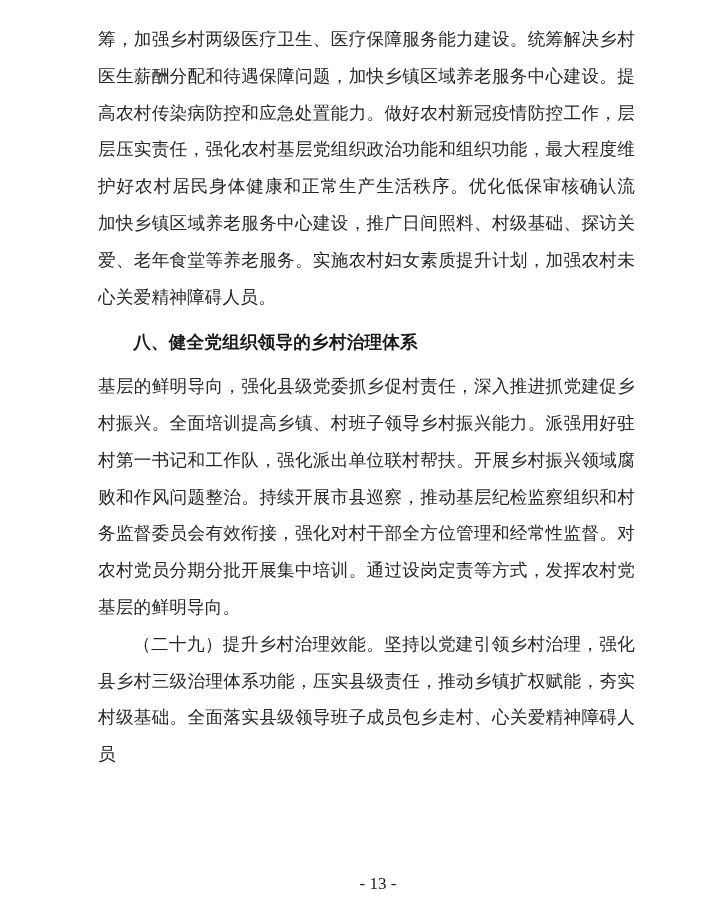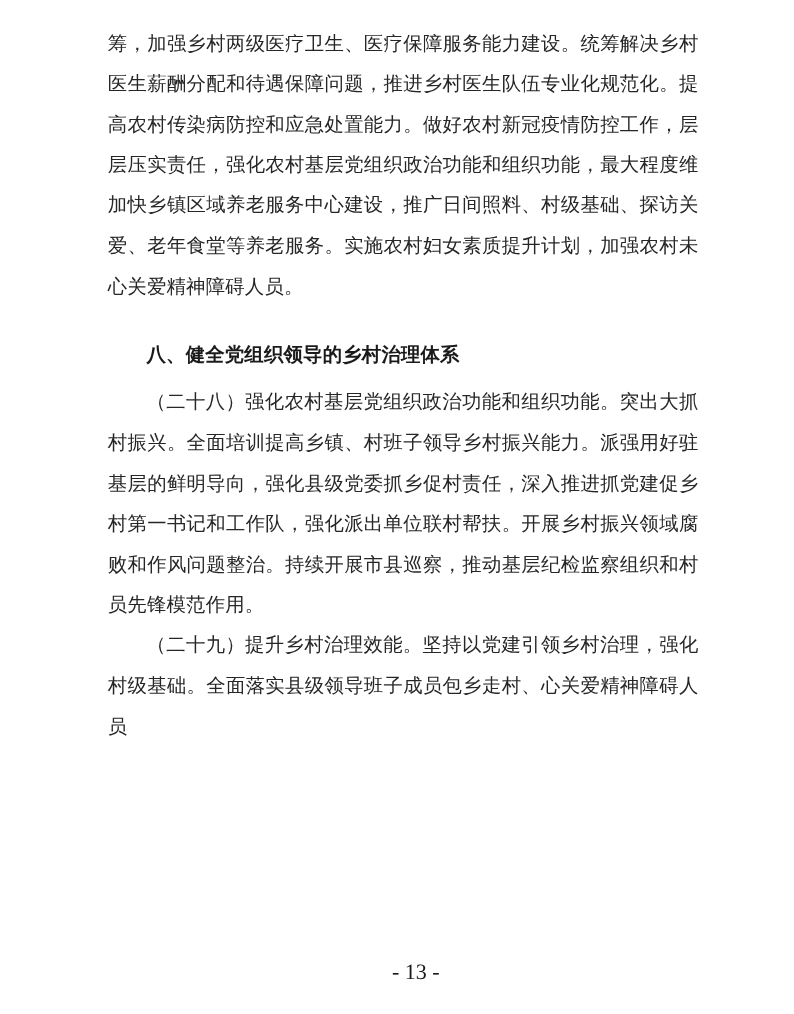--- a/index.html
+++ b/index.html
@@ -43,63 +43,66 @@
     white-space: normal;
     text-align: center;
     text-align-last: left;
   }
   .indent {
     text-indent: 2em;
   }
   .heading {
     font-weight: bold;
     color: #1a1a1a;
-    margin-top: 25px;
+    margin-top: 9px;
     margin-bottom: 7px;
   }
   .footer {
     position: absolute;
     top: 872px;
     left: 0;
     right: 12px;
     text-align: center;
-    font-size: 20px;
+    font-size: 17px;
     line-height: 24px;
     color: #1a1a1a;
     margin-left: 46px;
   }
 </style>
 </head>
 <body>
 
 <div class="page">
   <div class="doc-body">
 
     <div>
       <div class="line jl">筹，加强乡村两级医疗卫生、医疗保障服务能力建设。统筹解决乡村</div>
-      <div class="line jl">医生薪酬分配和待遇保障问题，推进乡村医生队伍专业化规范化。提</div>
+      <div class="line jl">医生薪酬分配和待遇保障问题，加快乡镇区域养老服务中心建设。提</div>
       <div class="line jl">高农村传染病防控和应急处置能力。做好农村新冠疫情防控工作，层</div>
       <div class="line jl">层压实责任，强化农村基层党组织政治功能和组织功能，最大程度维</div>
+      <div class="line jl">护好农村居民身体健康和正常生产生活秩序。优化低保审核确认流</div>
       <div class="line jl">加快乡镇区域养老服务中心建设，推广日间照料、村级基础、探访关</div>
       <div class="line jl">爱、老年食堂等养老服务。实施农村妇女素质提升计划，加强农村未</div>
       <div class="line end">心关爱精神障碍人员。</div>
     </div>
 
     <div class="line end indent heading">八、健全党组织领导的乡村治理体系</div>
 
     <div>
-      <div class="line jl indent">（二十八）强化农村基层党组织政治功能和组织功能。突出大抓</div>
+      <div class="line jl">基层的鲜明导向，强化县级党委抓乡促村责任，深入推进抓党建促乡</div>
       <div class="line jl">村振兴。全面培训提高乡镇、村班子领导乡村振兴能力。派强用好驻</div>
-      <div class="line jl">基层的鲜明导向，强化县级党委抓乡促村责任，深入推进抓党建促乡</div>
       <div class="line jl">村第一书记和工作队，强化派出单位联村帮扶。开展乡村振兴领域腐</div>
       <div class="line jl">败和作风问题整治。持续开展市县巡察，推动基层纪检监察组织和村</div>
-      <div class="line end">员先锋模范作用。</div>
+      <div class="line jl">务监督委员会有效衔接，强化对村干部全方位管理和经常性监督。对</div>
+      <div class="line jl">农村党员分期分批开展集中培训。通过设岗定责等方式，发挥农村党</div>
+      <div class="line end">基层的鲜明导向。</div>
     </div>
 
     <div>
       <div class="line jl indent">（二十九）提升乡村治理效能。坚持以党建引领乡村治理，强化</div>
+      <div class="line jl">县乡村三级治理体系功能，压实县级责任，推动乡镇扩权赋能，夯实</div>
       <div class="line jl">村级基础。全面落实县级领导班子成员包乡走村、心关爱精神障碍人员</div>
     </div>
 
   </div>
 
   <div class="footer">- 13 -</div>
 </div>
 
 </body></html>

